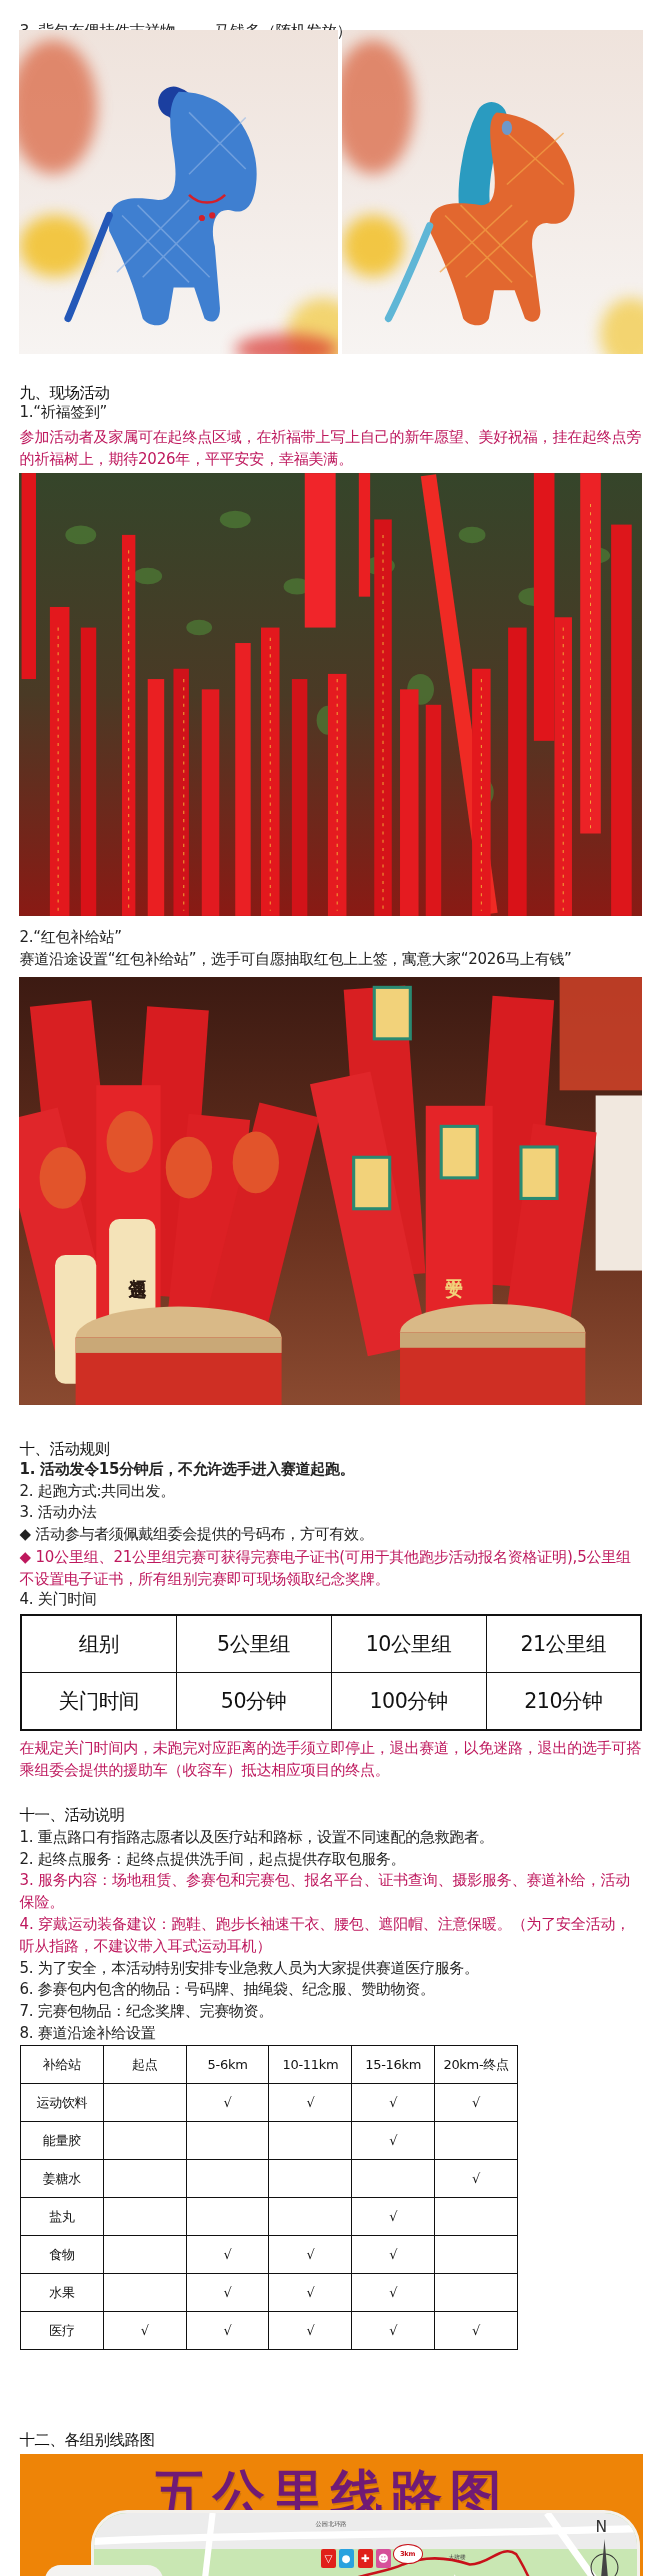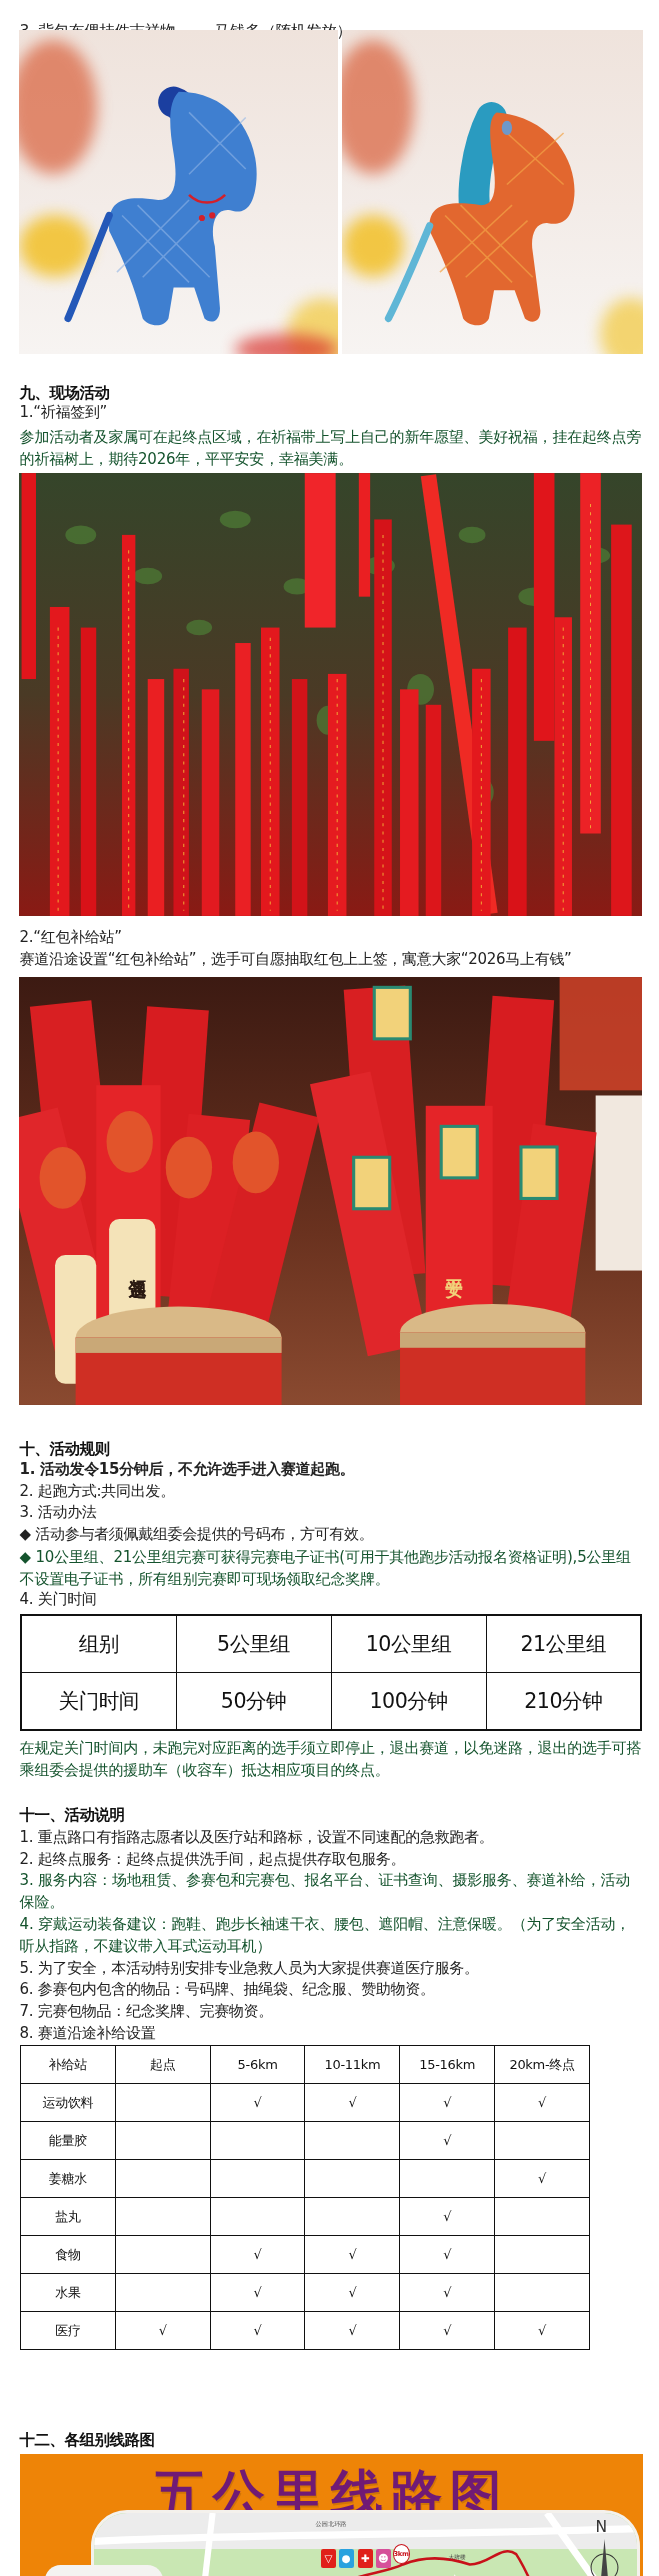--- a/index.html
+++ b/index.html
@@ -1,39 +1,39 @@
 <!DOCTYPE html>
 <html style="font-size:8.2px"><head>
 <meta charset="utf-8">
 <style>
   html, body { margin:0; padding:0; background:#ffffff; }
   body { width:659px; height:3804px; position:relative; overflow:hidden;
          font-family:"DejaVu Sans","Liberation Sans",sans-serif; color:#1a1a1a; }
   .abs { position:absolute; }
   .line { position:absolute; left:19.6px; font-size:15px; line-height:17.5px; color:#222; white-space:nowrap; letter-spacing:-0.3px; }
-  .para { position:absolute; left:19.6px; width:624px; font-size:15px; line-height:22.4px; color:#14532d; letter-spacing:-0.2px; }
-  .heading { position:absolute; left:19.6px; font-size:15.5px; font-weight:bold; color:#111; white-space:nowrap; letter-spacing:-0.5px; }
+  .para { position:absolute; left:19.6px; width:624px; font-size:15px; line-height:22.4px; color:#be185d; letter-spacing:-0.2px; }
+  .heading { position:absolute; left:19.6px; font-size:15.5px; font-weight:normal; color:#111; white-space:nowrap; letter-spacing:-0.5px; }
   .photo { position:absolute; overflow:hidden; }
   
   .mascot-bg { position:absolute; inset:0; background:linear-gradient(180deg,#efe3dc 0%,#f3ece8 55%,#f7f4f2 100%); }
   .blur-blob { position:absolute; border-radius:50%; filter:blur(7.2px); }
   
   table.grid { position:absolute; border-collapse:collapse; table-layout:fixed; }
   table.grid td { border:1px solid #111; text-align:center; vertical-align:middle; color:#111; padding:0; }
   table.t1 td { font-size:20.6px; height:56px; letter-spacing:-0.5px; }
   table.t1 { border:2.1px solid #111; }
   table.t2 { border:1.5px solid #111; }
   table.t2 td { font-size:13px; height:37px; letter-spacing:-0.3px; }
   
   .orange { position:absolute; left:19.6px; width:623px; background:#ee8407; }
   .map-title { position:absolute; left:0; width:100%; text-align:center; color:#701a75; font-weight:bold; font-size:52px; letter-spacing:7.2px; text-shadow:1px 1.5px 0 rgba(0,0,0,0.12); }
   .map-frame { position:absolute; background:#c9e7b3; border-radius:36px; overflow:hidden; border:3.1px solid #f4f1ec; box-sizing:border-box; }
   .legend { position:absolute; background:#f4f3f1; border-radius:15.5px; box-sizing:border-box; }
   .mk { position:absolute; width:15.5px; height:18.5px; border-radius:2.1px; color:#fff; font-weight:bold; font-size:10.3px; display:flex; align-items:center; justify-content:center; }
-  .km { position:absolute; width:17px; height:19.6px; border-radius:50%; background:#fff; border:1.5px solid #c8111a; color:#c8111a; font-size:6.7px; font-weight:bold; display:flex; align-items:center; justify-content:center; letter-spacing:-0.3px; box-sizing:border-box; }
+  .km { position:absolute; width:30px; height:19.6px; border-radius:50%; background:#fff; border:1.5px solid #c8111a; color:#c8111a; font-size:6.7px; font-weight:bold; display:flex; align-items:center; justify-content:center; letter-spacing:-0.3px; box-sizing:border-box; }
   .place { position:absolute; font-size:5.7px; color:#444; white-space:nowrap; }
   .road { position:absolute; font-size:6.2px; color:#555; white-space:nowrap; }
   .compass-n { position:absolute; font-size:15.5px; color:#333; }
 </style>
 </head>
 <body>
 
 <div class="line" style="top:5.2px;font-size:15.5px;margin-top:18px;">3. 背包布偶挂件吉祥物 —— 马钱多（随机发放）</div>
 
 <div class="photo" style="left:19px;top:30px;width:319px;height:324px;">
@@ -231,21 +231,21 @@
 <div class="heading" style="top:1805px;">十一、活动说明</div>
 <div class="line" style="top:1829px;">1. 重点路口有指路志愿者以及医疗站和路标，设置不同速配的急救跑者。</div>
 <div class="line" style="top:1851px;">2. 起终点服务：起终点提供洗手间，起点提供存取包服务。</div>
 <div class="para" style="top:1869px;">3. 服务内容：场地租赁、参赛包和完赛包、报名平台、证书查询、摄影服务、赛道补给，活动保险。</div>
 <div class="para" style="top:1913px;">4. 穿戴运动装备建议：跑鞋、跑步长袖速干衣、腰包、遮阳帽、注意保暖。（为了安全活动，听从指路，不建议带入耳式运动耳机）</div>
 <div class="line" style="top:1960px;">5. 为了安全，本活动特别安排专业急救人员为大家提供赛道医疗服务。</div>
 <div class="line" style="top:1981px;">6. 参赛包内包含的物品：号码牌、抽绳袋、纪念服、赞助物资。</div>
 <div class="line" style="top:2003px;">7. 完赛包物品：纪念奖牌、完赛物资。</div>
 <div class="line" style="top:2025px;">8. 赛道沿途补给设置</div>
 
-<table class="grid t2" style="left:20px;top:2045px;width:570px;">
+<table class="grid t2" style="left:20px;top:2045px;width:498px;">
   <tbody>
       <tr>
     <td>补给站</td>
     <td>起点</td>
     <td>5-6km</td>
     <td>10-11km</td>
     <td>15-16km</td>
     <td>20km-终点</td>
   </tr>
   <tr>

